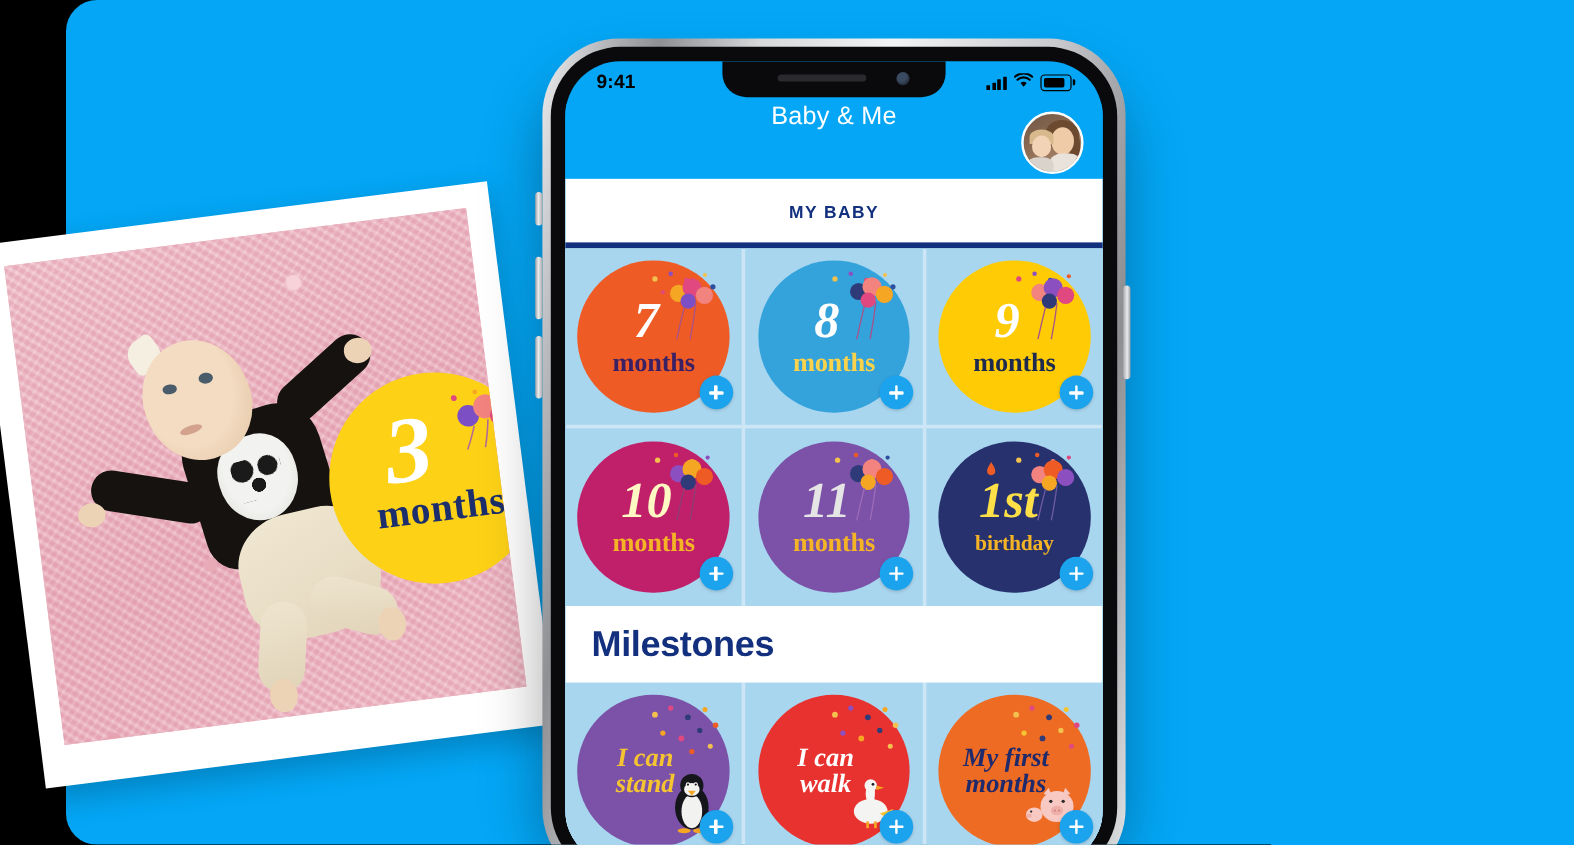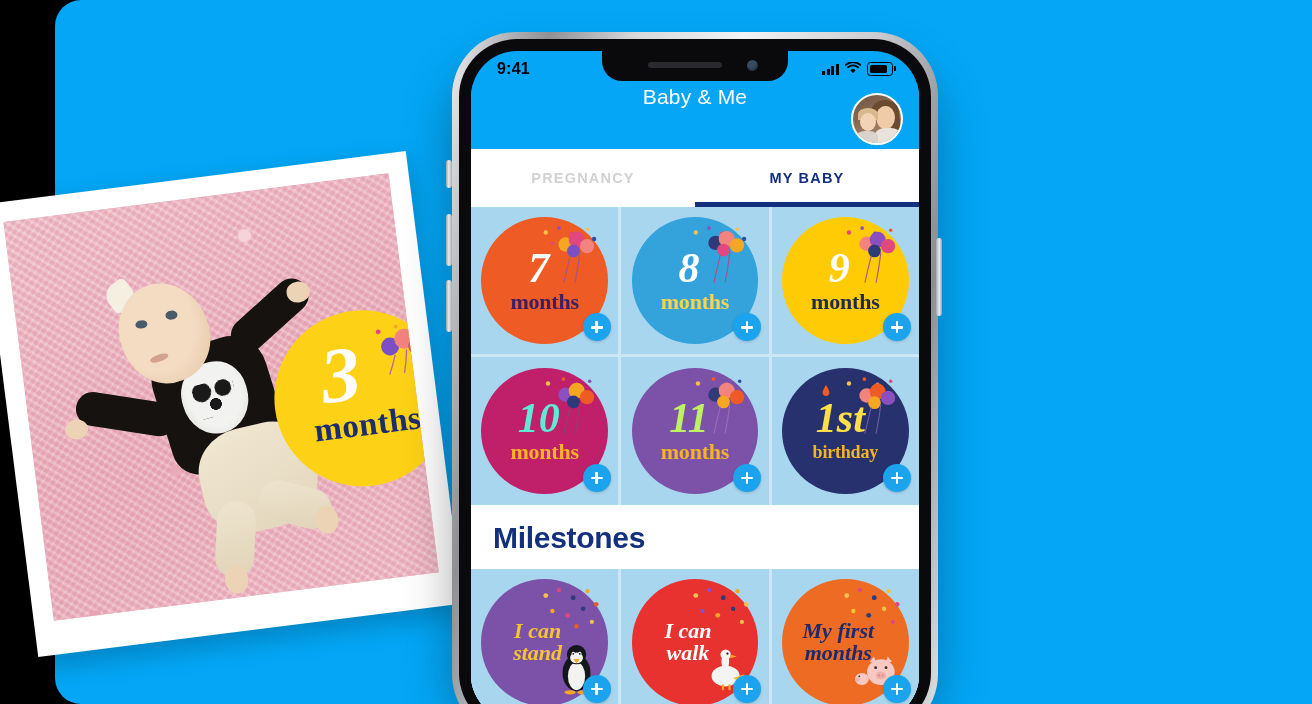--- a/index.html
+++ b/index.html
@@ -333,21 +333,20 @@
           <div class="av-mom-hair2"></div>
           <div class="av-mom-face"></div>
           <div class="av-mom-body"></div>
           <div class="av-baby-hair"></div>
           <div class="av-baby-face"></div>
           <div class="av-baby-body"></div>
         </div>
       </div>
 
       <div class="tabs">
-        <div class="tab inactive">PREGNANCY</div>
         <div class="tab active">MY BABY</div>
       </div>
 
       <div class="content">
 
         <div class="grid">
 
           <div class="cell">
             <div class="badge" style="background:#EE5B25">
               <div class="confetti">
@@ -442,21 +441,21 @@
               <div class="balloons">
                 <svg viewBox="0 0 60 70" width="100%" height="100%" preserveAspectRatio="xMidYMin meet">
                   <circle cx="18" cy="21" r="9" fill="#8C4FC0"></circle>
                   <circle cx="32" cy="16" r="10" fill="#F5A623"></circle>
                   <circle cx="45" cy="24" r="9" fill="#EE5B25"></circle>
                   <circle cx="28" cy="30" r="8" fill="#2E3B78"></circle>
                   <path d="M24 36 Q20 52 16 70" stroke="#8E3F73" stroke-width="1.4" fill="none"></path>
                   <path d="M36 32 Q34 50 30 70" stroke="#8E3F73" stroke-width="1.4" fill="none"></path>
                 </svg>
               </div>
-              <div class="b-num" style="color:#5eead4">10</div>
+              <div class="b-num" style="color:#fef9c3">10</div>
               <div class="b-word" style="color:#F5B326">months</div>
               <div class="plus"></div>
             </div>
           </div>
 
           <div class="cell">
             <div class="badge" style="background:#7B52A8">
               <div class="confetti">
                 <svg viewBox="0 0 60 50" width="100%" height="100%">
                   <circle cx="10" cy="8" r="2" fill="#F2C14E"></circle>
@@ -468,21 +467,21 @@
               <div class="balloons">
                 <svg viewBox="0 0 60 70" width="100%" height="100%" preserveAspectRatio="xMidYMin meet">
                   <circle cx="18" cy="21" r="9" fill="#2E3B78"></circle>
                   <circle cx="32" cy="16" r="10" fill="#F2837E"></circle>
                   <circle cx="45" cy="24" r="9" fill="#EE5B25"></circle>
                   <circle cx="28" cy="30" r="8" fill="#F5A623"></circle>
                   <path d="M24 36 Q20 52 16 70" stroke="#9C6AB8" stroke-width="1.4" fill="none"></path>
                   <path d="M36 32 Q34 50 30 70" stroke="#9C6AB8" stroke-width="1.4" fill="none"></path>
                 </svg>
               </div>
-              <div class="b-num" style="color:#bef264">11</div>
+              <div class="b-num" style="color:#e5e5e5">11</div>
               <div class="b-word" style="color:#F5B326">months</div>
               <div class="plus"></div>
             </div>
           </div>
 
           <div class="cell">
             <div class="badge bday" style="background:#27316E">
               <div class="confetti">
                 <svg viewBox="0 0 60 50" width="100%" height="100%">
                   <circle cx="10" cy="8" r="2" fill="#F2C14E"></circle>

